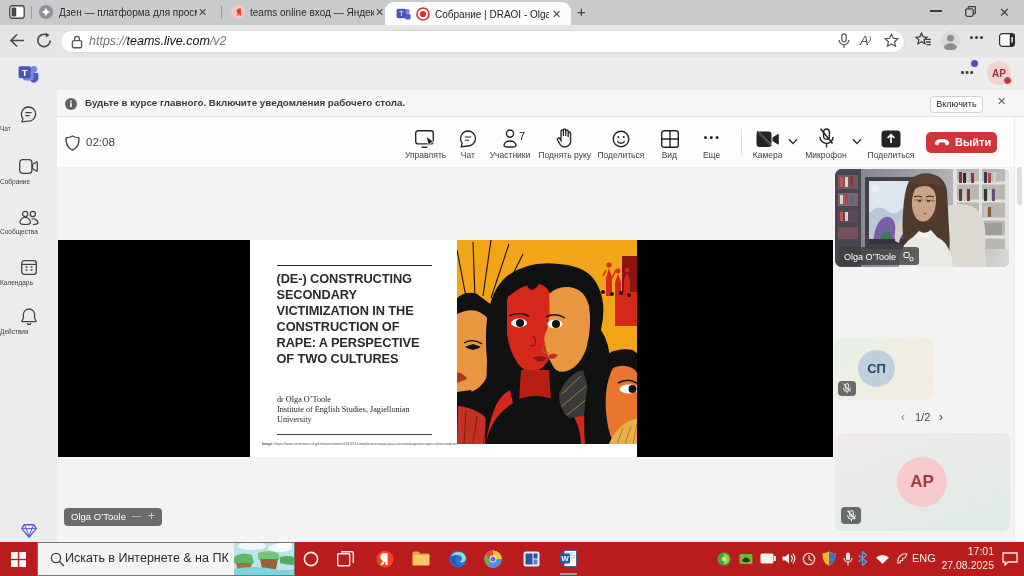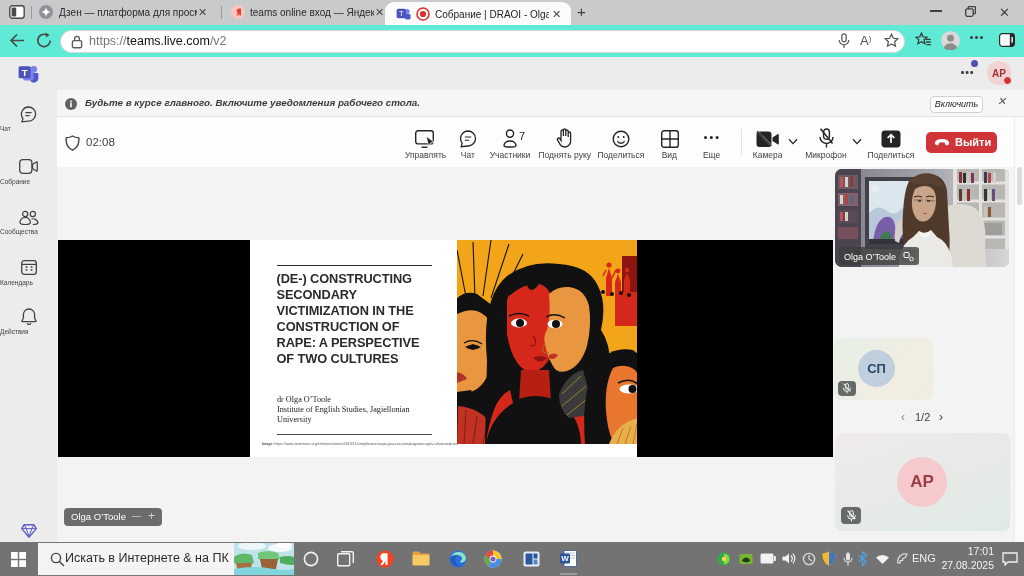--- a/index.html
+++ b/index.html
@@ -6,44 +6,44 @@
   html,body { width:1024px; height:576px; overflow:hidden; }
   body { font-family:"Liberation Sans", sans-serif; position:relative; background:#fff; }
   .abs { position:absolute; }
 
   
   #tabstrip { left:0; top:0; width:1024px; height:25px; background:#c9cacc; }
   .tabtitle { font-size:10px; color:#2b2b2b; white-space:nowrap; overflow:hidden; }
   .tabx { color:#444; font-size:11px; }
   #activetab { left:385px; top:2px; width:186px; height:23px; background:#fbfbfc; border-radius:9px 9px 0 0; }
   .vsep { width:1px; height:13px; background:#9b9b9b; top:6px; }
-  #toolbar { left:0; top:25px; width:1024px; height:32px; background:#5eead4; }
+  #toolbar { left:0; top:25px; width:1024px; height:32px; background:#e5e5e5;font-style:italic; }
   #urlpill { left:60px; top:4.5px; width:845px; height:23px; background:#fff; border:1px solid #d8d8d8; border-radius:12px; }
 
   
   #teams { left:0; top:57px; width:1024px; height:485px; background:#f3f3f3; }
   #topbar { left:0; top:0; width:1024px; height:33px; background:#ececec; }
   #leftrail { left:0; top:33px; width:57px; height:452px; background:#ececec; }
   .raillabel { font-size:6.5px; color:#424242; display:block; margin-top:0px; }
   #searchpill { left:304px; top:5px; width:464px; height:23px; background:#fff; border:1px solid #e0e0e0; border-radius:5px; color:#5f5f5f; font-size:11px; }
-  #banner { left:57px; top:33px; width:967px; height:27px; background:#f6f6f6; border-bottom:1px solid #e3e3e3;font-style:italic; }
+  #banner { left:57px; top:33px; width:967px; height:27px; background:#f6f6f6; border-bottom:1px solid #e3e3e3; }
   #meetwin { left:57px; top:60px; width:957px; height:425px; background:#fff; }
   #mtoolbar { left:0; top:0; width:957px; height:50px; background:#fdfdfd; }
   .mico { position:absolute; color:#242424; }
   .mlabel { position:absolute; font-size:8.5px; color:#424242; text-align:right; transform:translateX(-50%); white-space:nowrap; }
   #stage { left:0; top:50px; width:957px; height:375px; background:#f3f3f3; }
   #blackband { left:0.5px; top:73px; width:775px; height:217px; background:#000; }
   #slide { left:192.5px; top:0; width:387px; height:217px; background:#fff; }
   #rail { left:775px; top:50px; width:182px; height:375px; }
   .tile { position:absolute; border-radius:7px; }
   .avcirc { position:absolute; border-radius:50%; display:flex; align-items:center; justify-content:center; font-weight:bold; }
   .micoff { position:absolute; width:18px; height:15px; background:#676b67; border-radius:4px; display:flex; align-items:center; justify-content:center; }
 
   
-  #taskbar { left:0; top:542px; width:1024px; height:34px; background:#737373; }
+  #taskbar { left:0; top:542px; width:1024px; height:34px; background:#b91c1c; }
   #tsearch { left:37px; top:0; width:258px; height:34px; background:#f4f4f4; border:1px solid #777; }
 </style>
 </head>
 <body>
 
 <div id="tabstrip" class="abs">
 
   <svg class="abs" style="left:9px;top:5px" width="16" height="14" viewBox="0 0 16 14">
       <rect x="0.8" y="0.8" width="14.4" height="12.4" rx="2.4" fill="#fdfdfd" stroke="#4a4a4a" stroke-width="1.4"></rect>
       <rect x="2.6" y="2.6" width="4.6" height="8.8" rx="1" fill="#4a4a4a"></rect>

